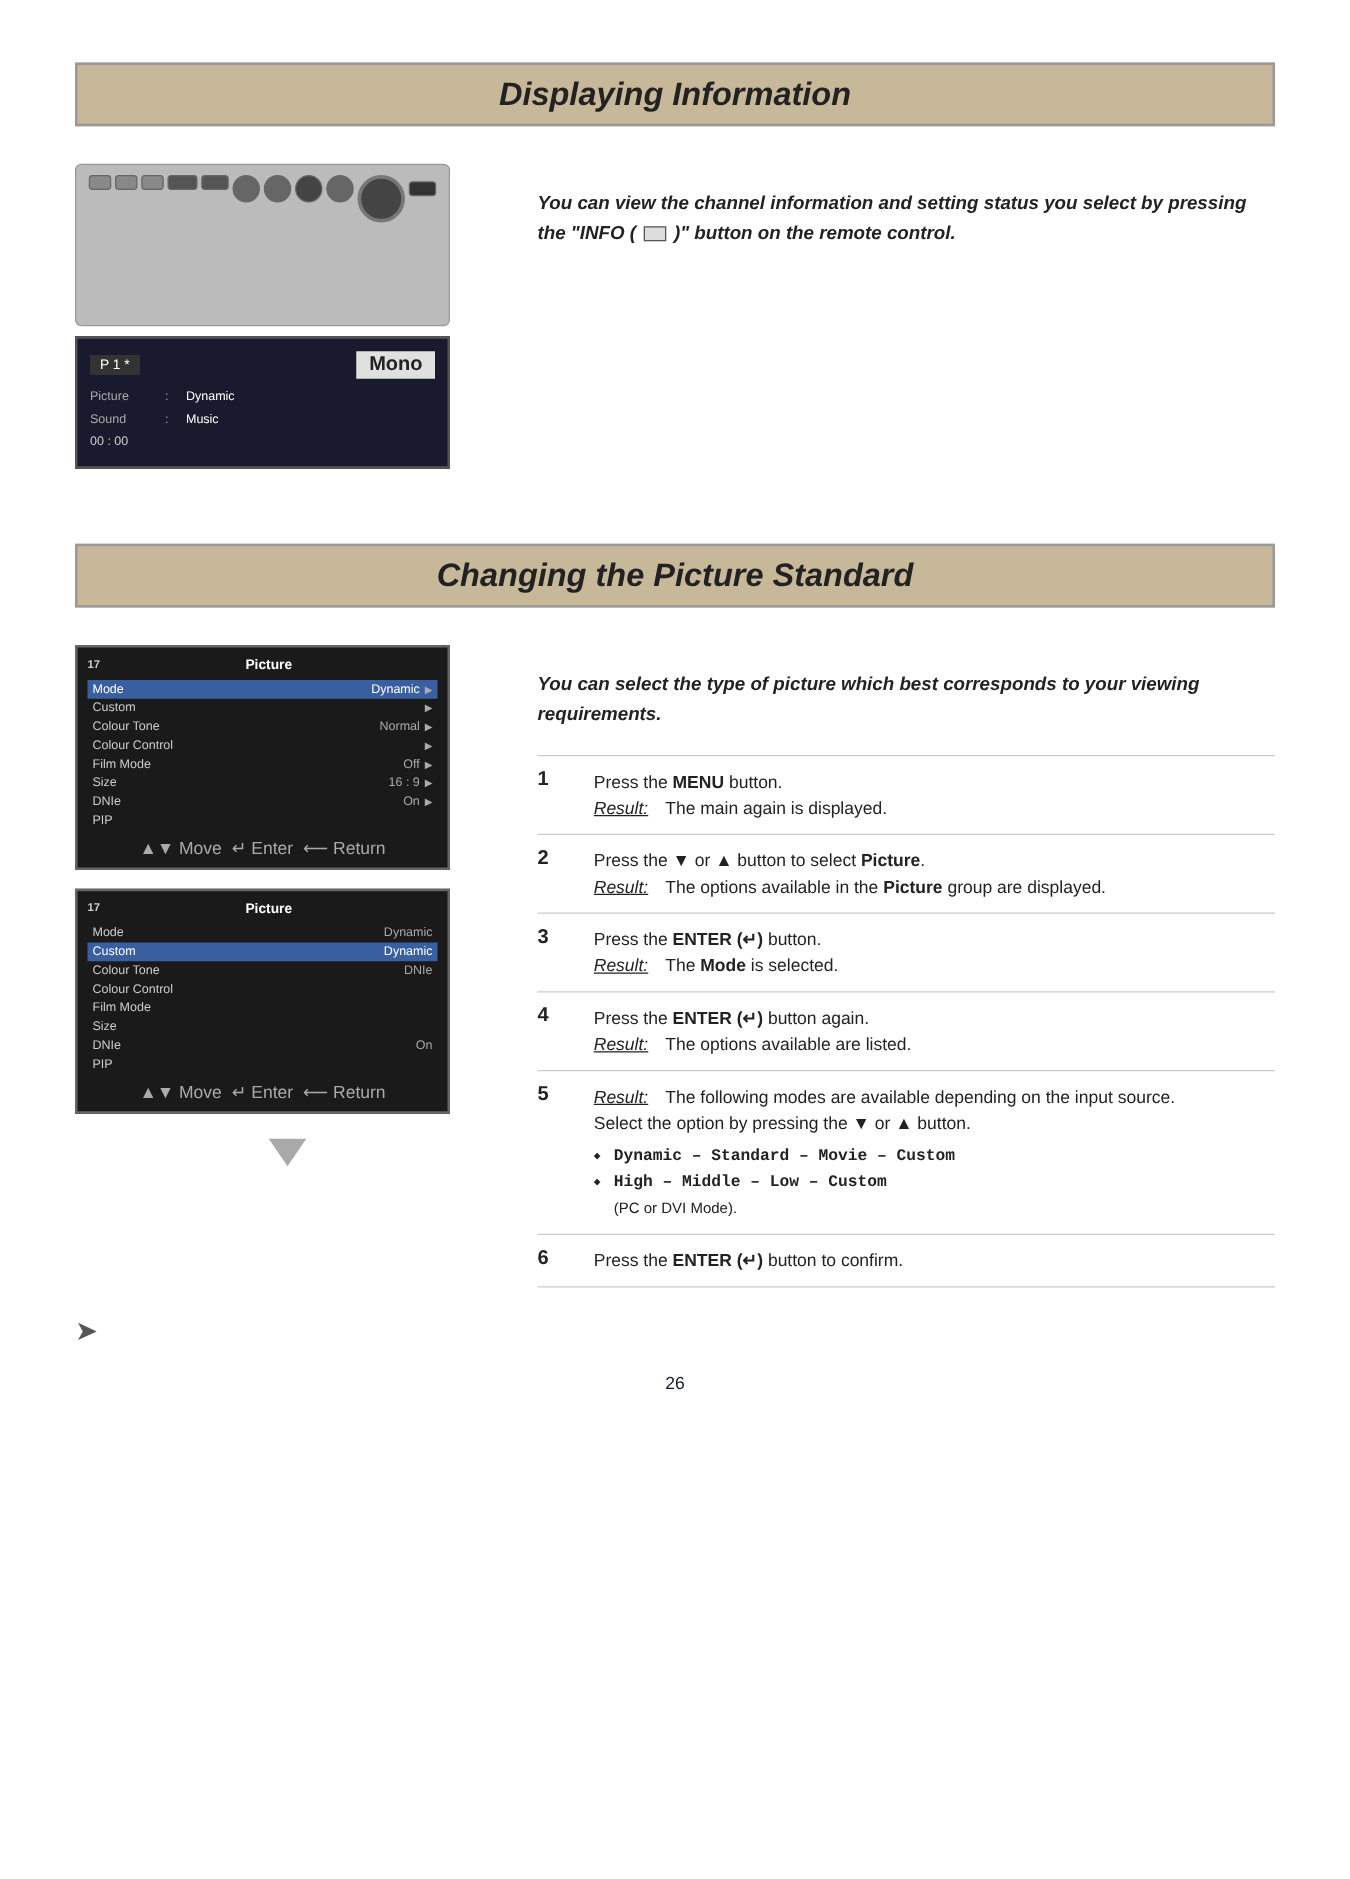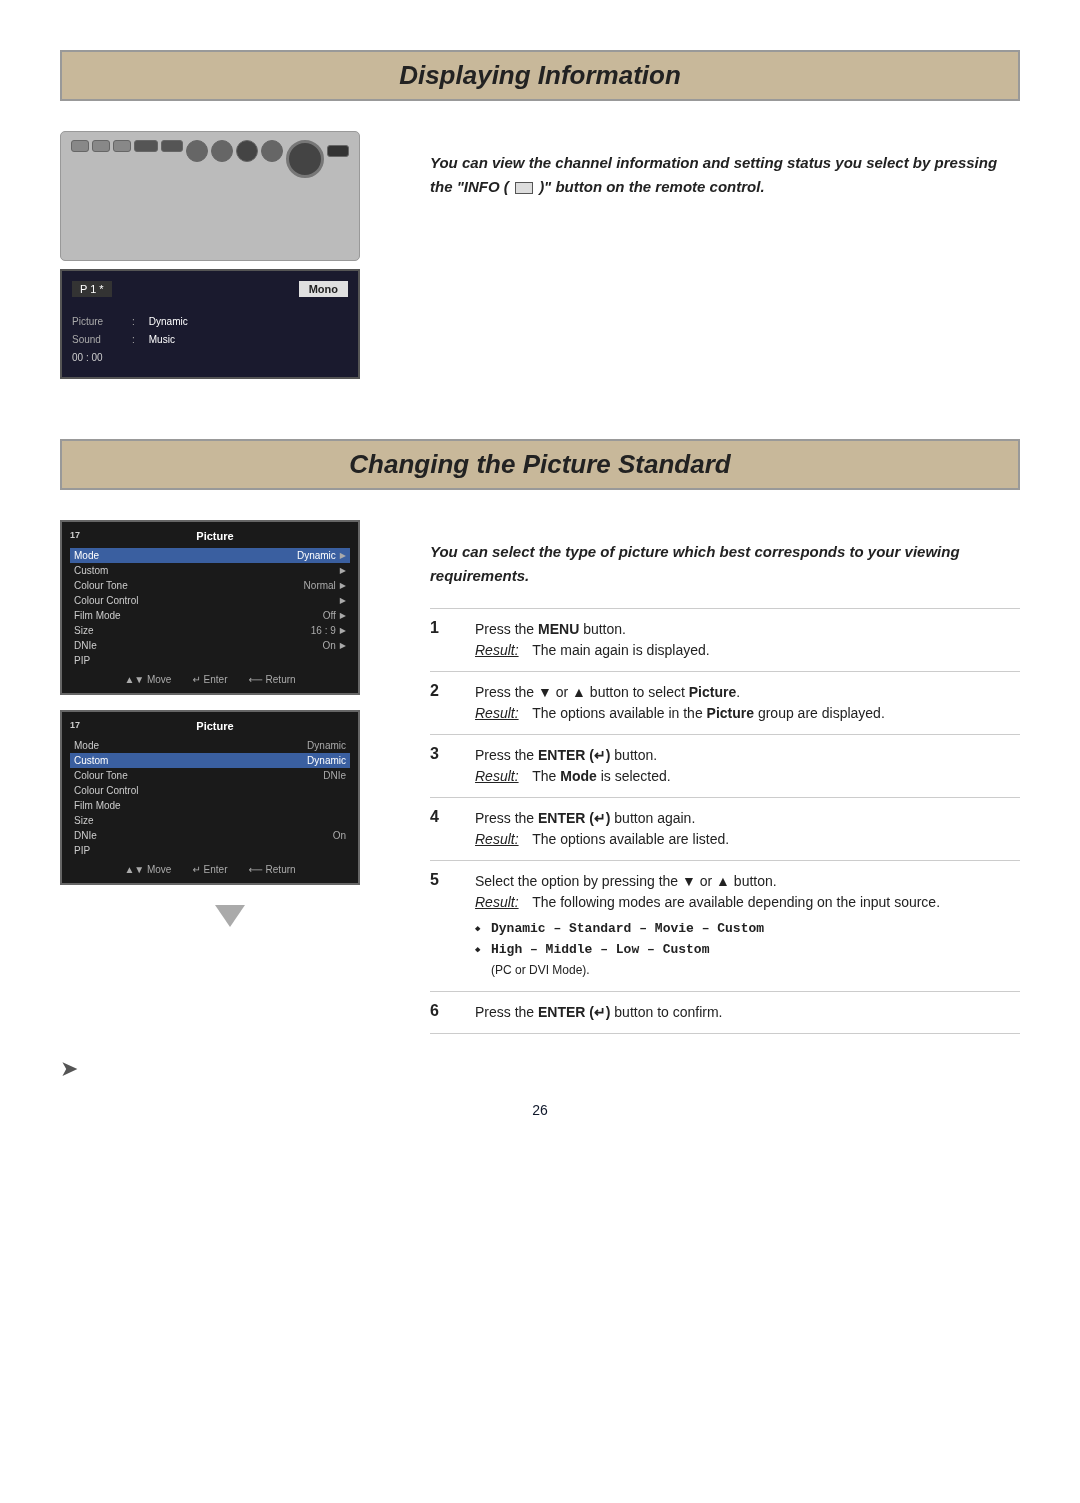--- a/index.html
+++ b/index.html
@@ -85,34 +85,34 @@
       background: #1a1a2e;
       border: 2px solid #555;
       padding: 10px;
       margin-bottom: 10px;
     }
 
     .info-screen-header {
       display: flex;
       justify-content: space-between;
       align-items: center;
-      margin-bottom: 16px;
+      margin-bottom: 6px;
     }
 
     .channel-badge {
       background: #333;
       color: #fff;
       font-size: 11px;
       padding: 2px 8px;
     }
 
     .mono-badge {
       background: #e0e0e0;
       color: #222;
-      font-size: 11px;
+      font-size: 16px;
       padding: 2px 10px;
       font-weight: bold;
     }
 
     .info-rows {
       color: #ccc;
       font-size: 10px;
       line-height: 1.8;
     }
 
@@ -249,25 +249,25 @@
     .menu-row.highlighted .menu-row-value {
       color: #fff;
     }
 
     .arrow {
       font-size: 8px;
     }
 
     .menu-nav {
       display: flex;
-      gap: 21px;
+      gap: 8px;
       margin-top: 6px;
       justify-content: center;
       color: #aaa;
-      font-size: 10px;
+      font-size: 14px;
     }
 
     
     .tip-box {
       display: flex;
       gap: 15px;
       margin: 20px 60px;
       align-items: flex-start;
     }
 
@@ -569,25 +569,25 @@
               <div>
                 <span class="result-label">Result:</span>
                 <span>The options available are listed.</span>
               </div>
             </div>
           </div>
 
           <div class="step-item">
             <span class="step-number">5</span>
             <div class="step-content">
-              <div>Select the option by pressing the ▼ or ▲ button.</div>
               <div>
                 <span class="result-label">Result:</span>
                 The following modes are available depending on the input source.
               </div>
+              <div>Select the option by pressing the ▼ or ▲ button.</div>
               <ul class="bullet-list">
                 <li>Dynamic – Standard – Movie – Custom</li>
                 <li>
                   <span>High – Middle – Low – Custom</span><br>
                   <span style="font-weight:normal;font-family:Arial,sans-serif;font-size:12px;">(PC or DVI Mode).</span>
                 </li>
               </ul>
             </div>
           </div>
 

